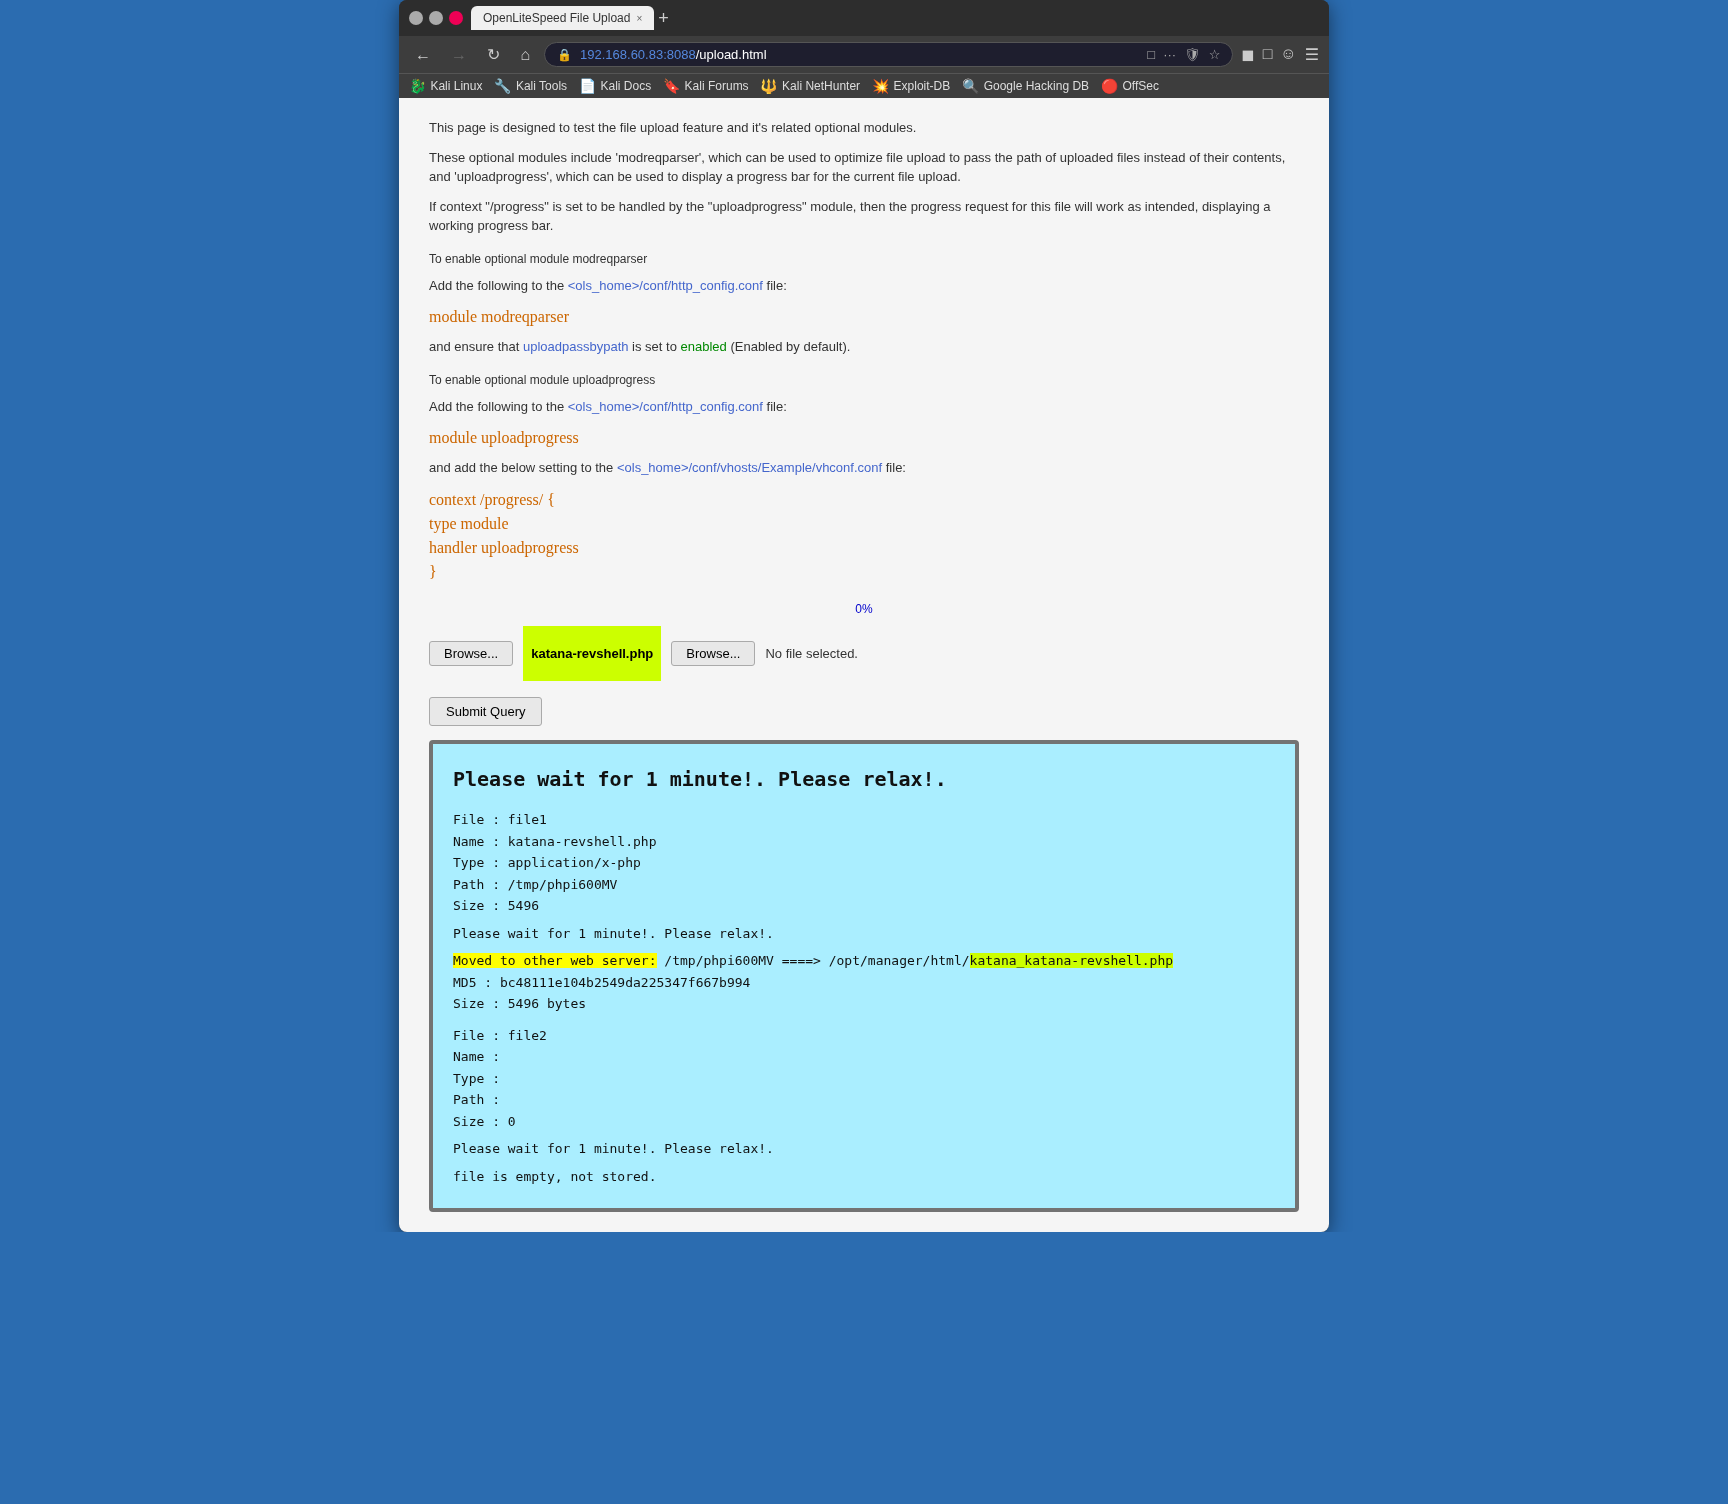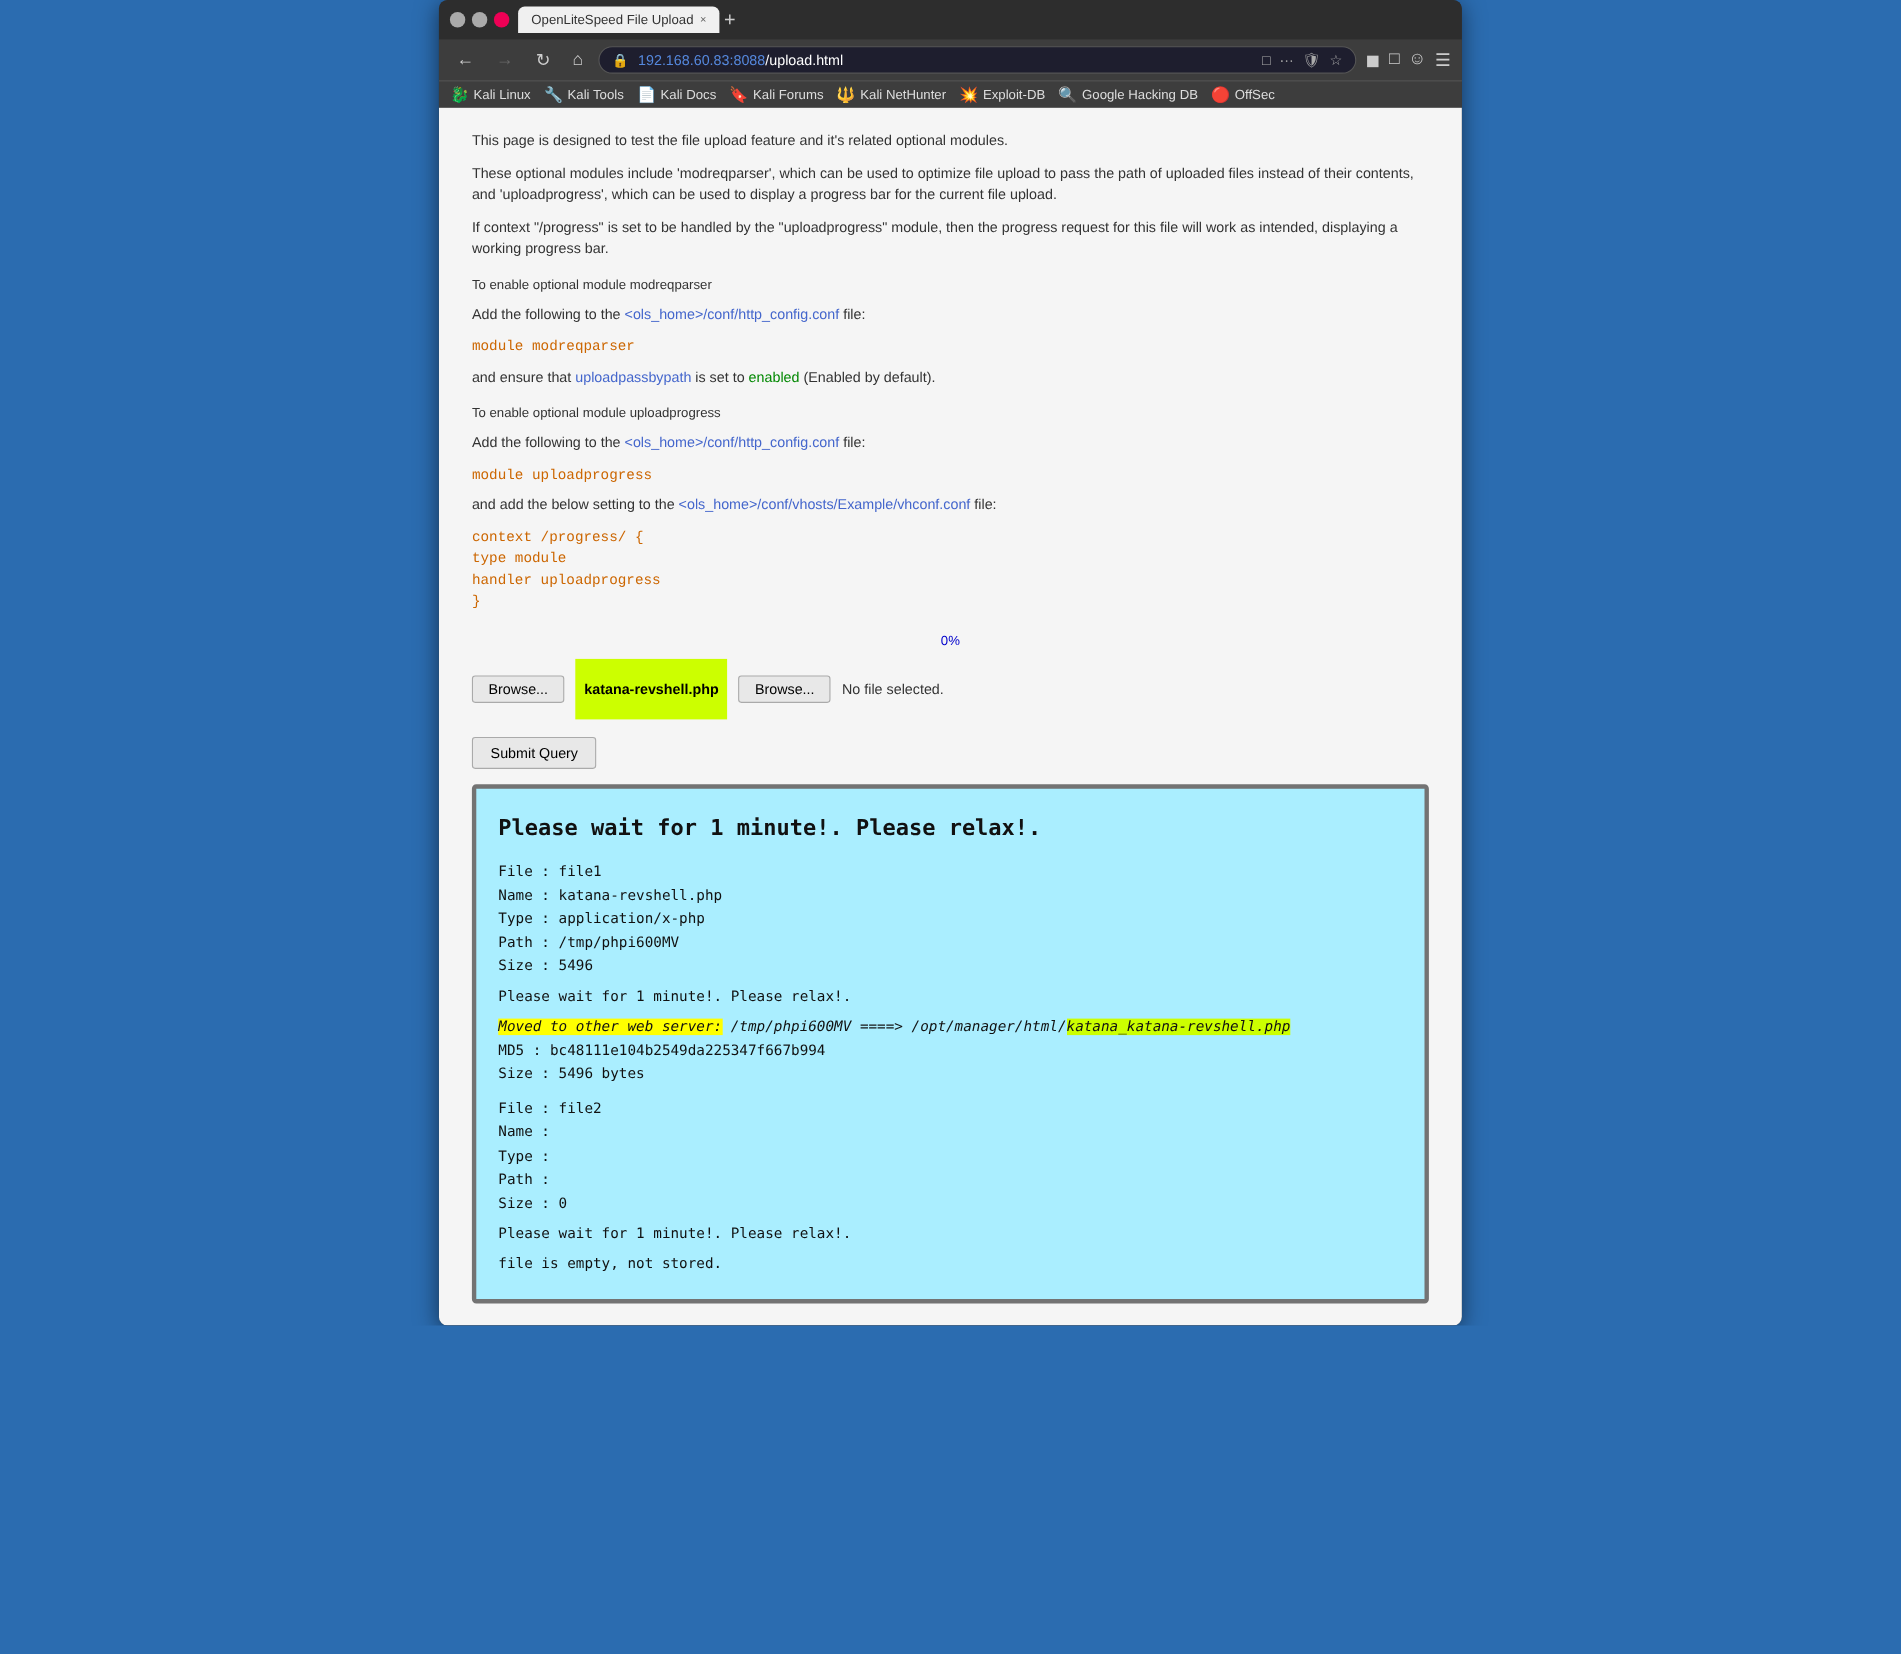--- a/index.html
+++ b/index.html
@@ -123,23 +123,23 @@
     .section-header {
       font-weight: normal;
       margin: 14px 0 8px 0;
       font-size: 12px;
     }
 
     .link-blue { color: #4466cc; text-decoration: none; }
     .link-green { color: #008800; }
 
     .code-block {
-      font-family: Liberation Mono, monospace;
+      font-family: Liberation Serif, serif;
       color: #cc6600;
-      font-size: 13px;
+      font-size: 16px;
       margin: 4px 0;
     }
 
     .progress-bar-area {
       text-align: center;
       margin: 16px 0 8px 0;
       color: #0000cc;
       font-size: 12px;
     }
 
@@ -352,21 +352,21 @@
       <div class="result-box">
         <h2>Please wait for 1 minute!. Please relax!.</h2>
 
         <div class="result-line">File : file1</div>
         <div class="result-line">Name : katana-revshell.php</div>
         <div class="result-line">Type : application/x-php</div>
         <div class="result-line">Path : /tmp/phpi600MV</div>
         <div class="result-line">Size : 5496</div>
         <div class="result-line" style="margin-top:8px;">Please wait for 1 minute!. Please relax!.</div>
 
-        <div class="result-line" style="margin-top:8px;font-style:italic;">
+        <div class="result-line" style="margin-top:8px;">
           <span class="highlight-yellow">Moved to other web server:</span><span> /tmp/phpi600MV ====&gt; /opt/manager/html/</span><span class="highlight-green">katana_katana-revshell.php</span>
         </div>
         <div class="result-line">MD5 : bc48111e104b2549da225347f667b994</div>
         <div class="result-line">Size : 5496 bytes</div>
 
         <div class="result-line" style="margin-top:12px;">File : file2</div>
         <div class="result-line">Name :</div>
         <div class="result-line">Type :</div>
         <div class="result-line">Path :</div>
         <div class="result-line">Size : 0</div>

